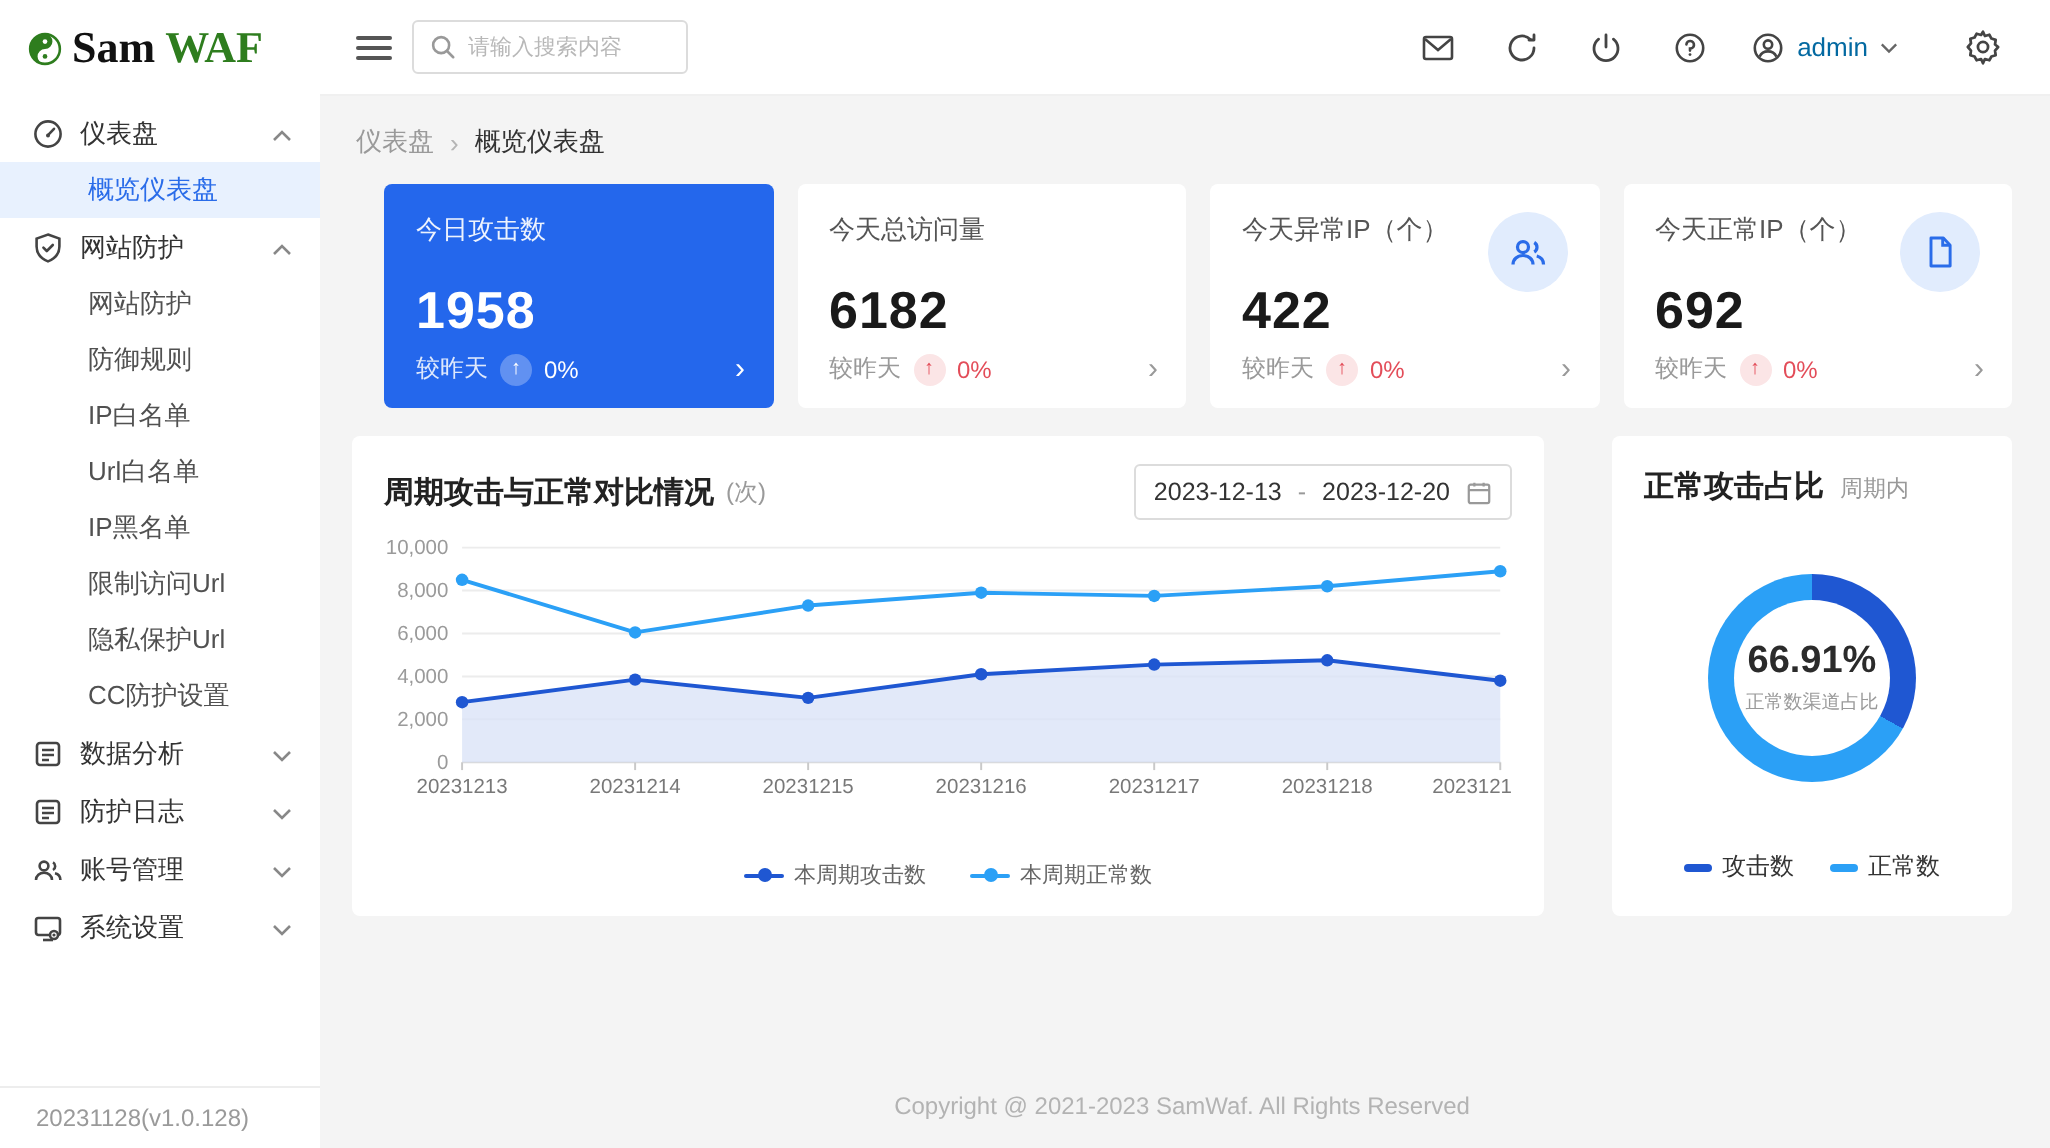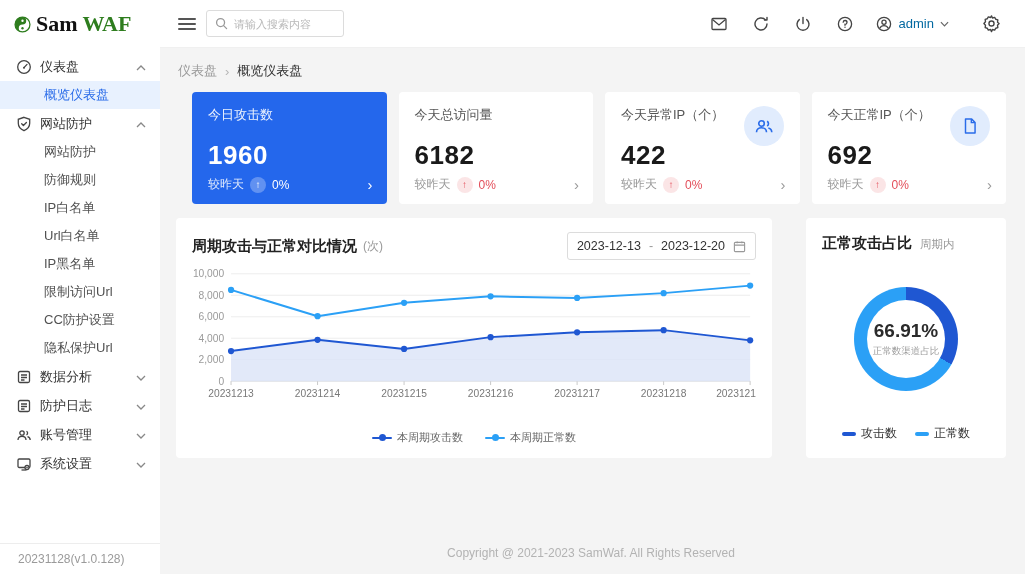--- a/index.html
+++ b/index.html
@@ -147,24 +147,24 @@
       <div class="menu-sub">
           <span>Url白名单</span>
         </div>
       <div class="menu-sub">
           <span>IP黑名单</span>
         </div>
       <div class="menu-sub">
           <span>限制访问Url</span>
         </div>
       <div class="menu-sub">
+          <span>隐私保护Url</span>
+        </div>
+      <div class="menu-sub">
           <span>CC防护设置</span>
-        </div>
-      <div class="menu-sub">
-          <span>隐私保护Url</span>
         </div>
 
       <div class="menu-group-header">
         <span class="mi"><svg width="16" height="16" viewBox="0 0 16 16" fill="none" stroke="#444" stroke-width="1.3">
               <rect x="2.5" y="2.5" width="11" height="11" rx="1.5"></rect>
               <path d="M5 6h6M5 8.5h6M5 11h3.5"></path>
             </svg></span>
         <span>数据分析</span>
         <span class="chev"><svg width="10" height="6" viewBox="0 0 10 6" fill="none" stroke="#888" stroke-width="1.3">
               <path d="M1 1l4 4 4-4"></path>
@@ -276,21 +276,21 @@
     <div class="content">
       <div class="breadcrumb">
         <span class="bc-parent">仪表盘</span>
         <span class="bc-sep">›</span>
         <span class="bc-current">概览仪表盘</span>
       </div>
 
       <div class="cards">
         <div class="card primary">
           <div class="c-title">今日攻击数</div>
-          <div class="c-value">1960</div>
+          <div class="c-value">1958</div>
           <div class="c-foot">
             <span>较昨天</span>
             <span class="badge">↑</span>
             <span class="chg">0%</span>
             <span class="c-link">›</span>
           </div>
         </div>
         <div class="card">
           <div class="c-title">今天总访问量</div>
           <div class="c-value">6182</div>

